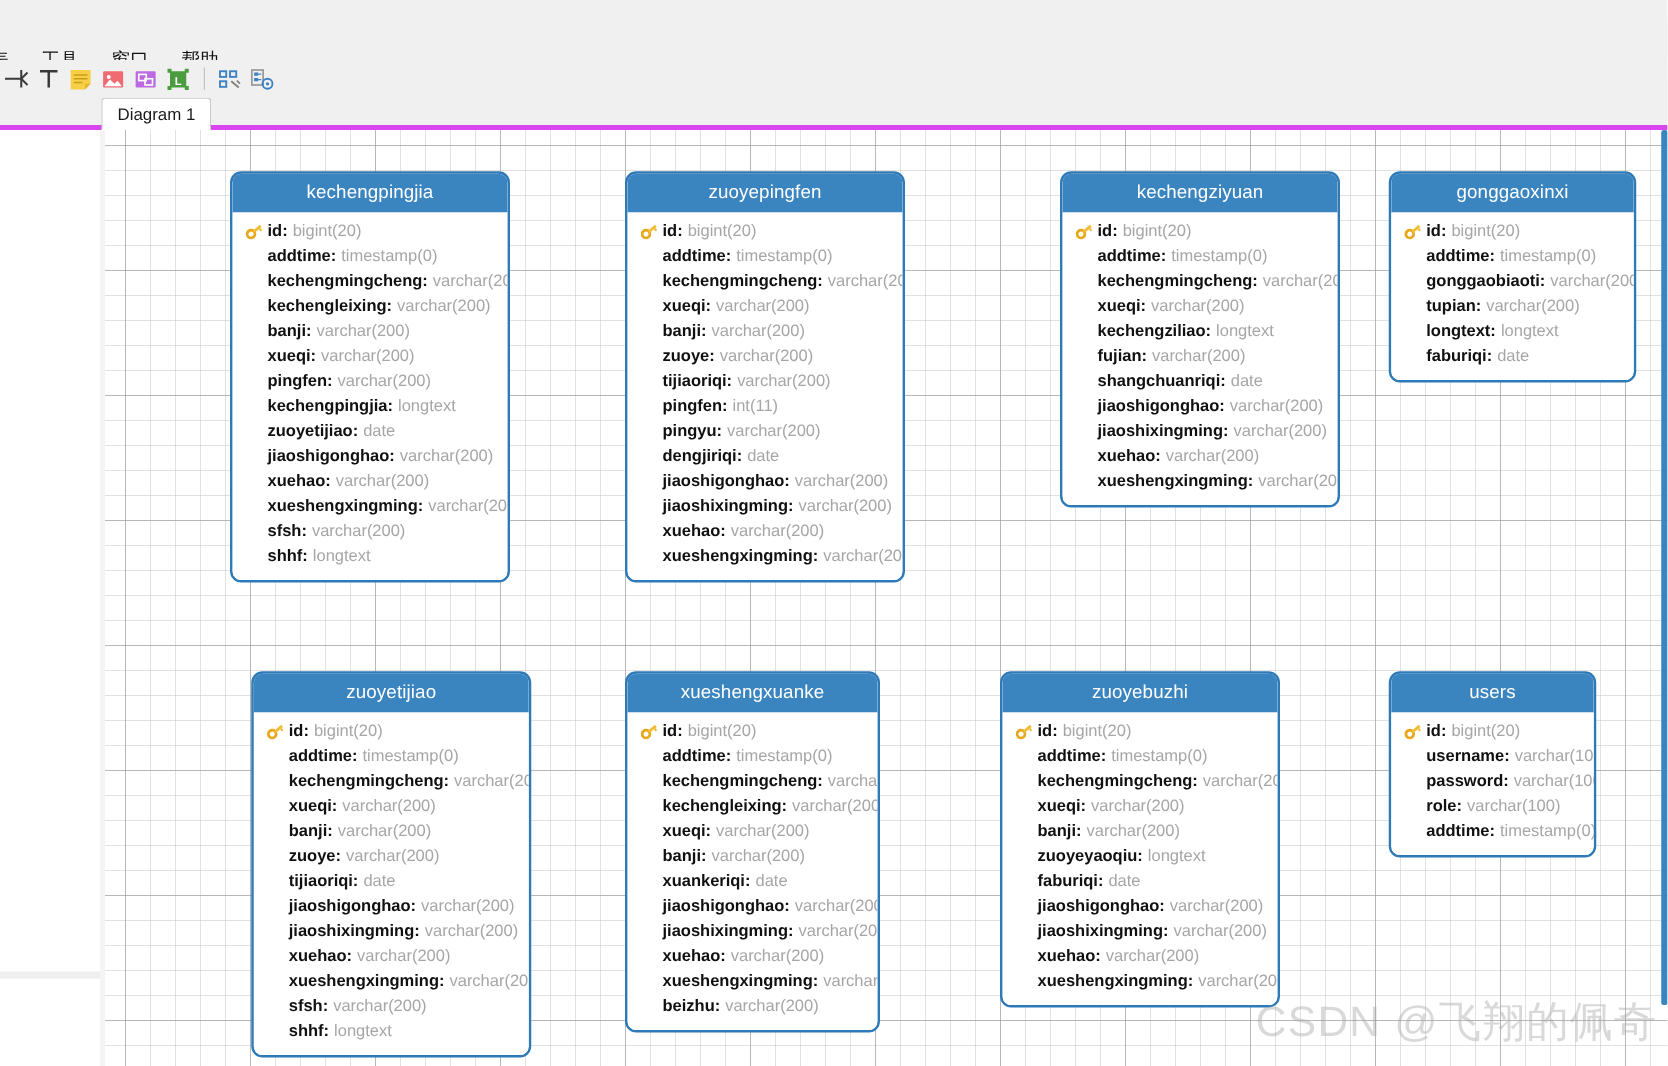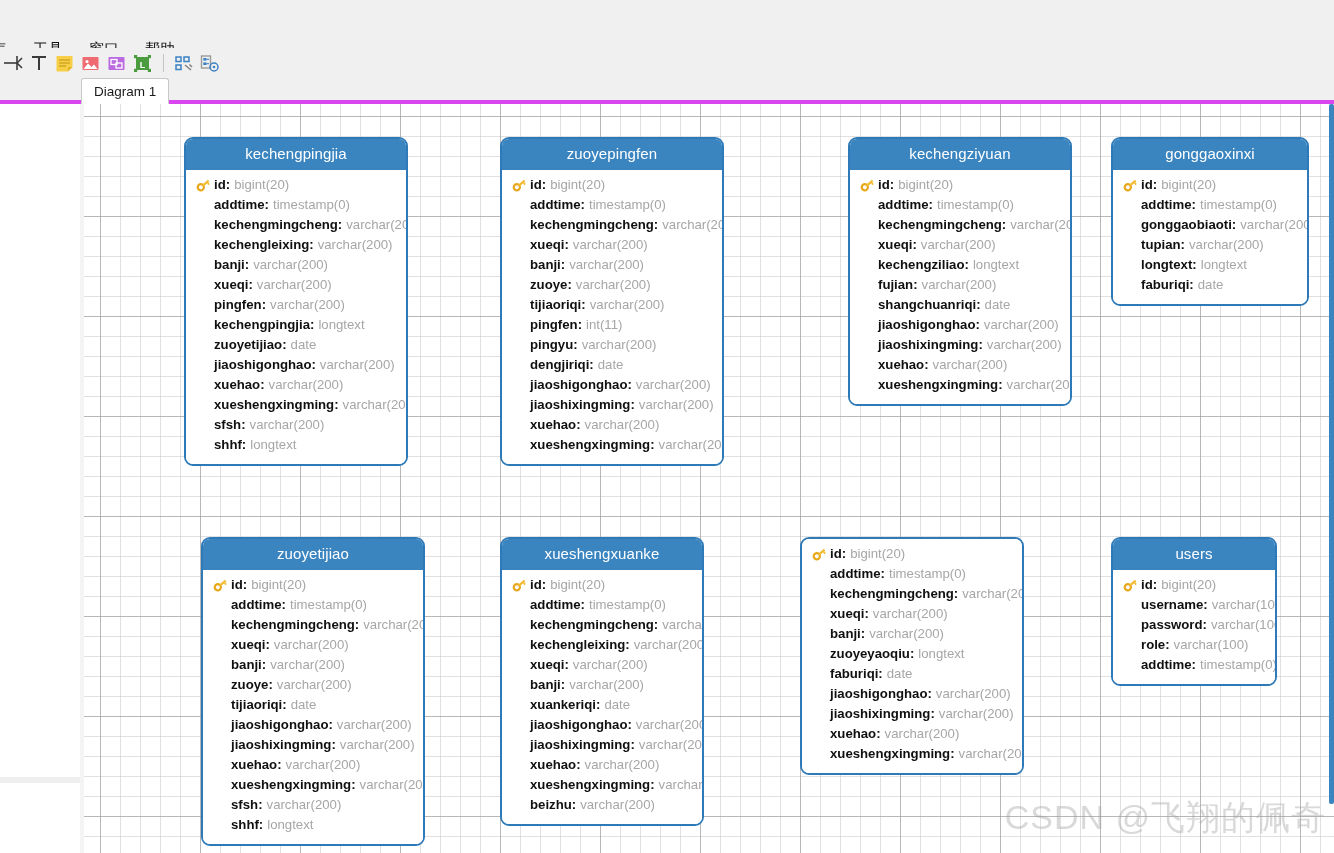--- a/index.html
+++ b/index.html
@@ -327,20 +327,21 @@
           </div>
           <div class="field-row">
             <span class="key-slot"></span>
             <span class="fname">addtime</span>
             <span class="fcolon">:</span>
             <span class="ftype">timestamp(0)</span>
           </div>
         </div>
       </div>
       <div class="entity" style="left: 716px; top: 433px; width: 224px;">
+        <div class="entity-header">zuoyebuzhi</div>
         <div class="entity-body">
           <div class="field-row">
             <span class="key-slot">
               <svg width="15" height="14" viewBox="0 0 15 14">
                 <g transform="rotate(-40 7.5 7)">
                   <circle cx="4" cy="7" r="3.1" fill="none" stroke="#e8a81c" stroke-width="2.2"></circle>
                   <circle cx="4" cy="7" r="1.0" fill="#ffffff"></circle>
                   <rect x="6.6" y="5.9" width="7.6" height="2.2" fill="#f2bb33"></rect>
                   <rect x="11.2" y="8.1" width="1.7" height="2.2" fill="#f2bb33"></rect>
                 </g>

